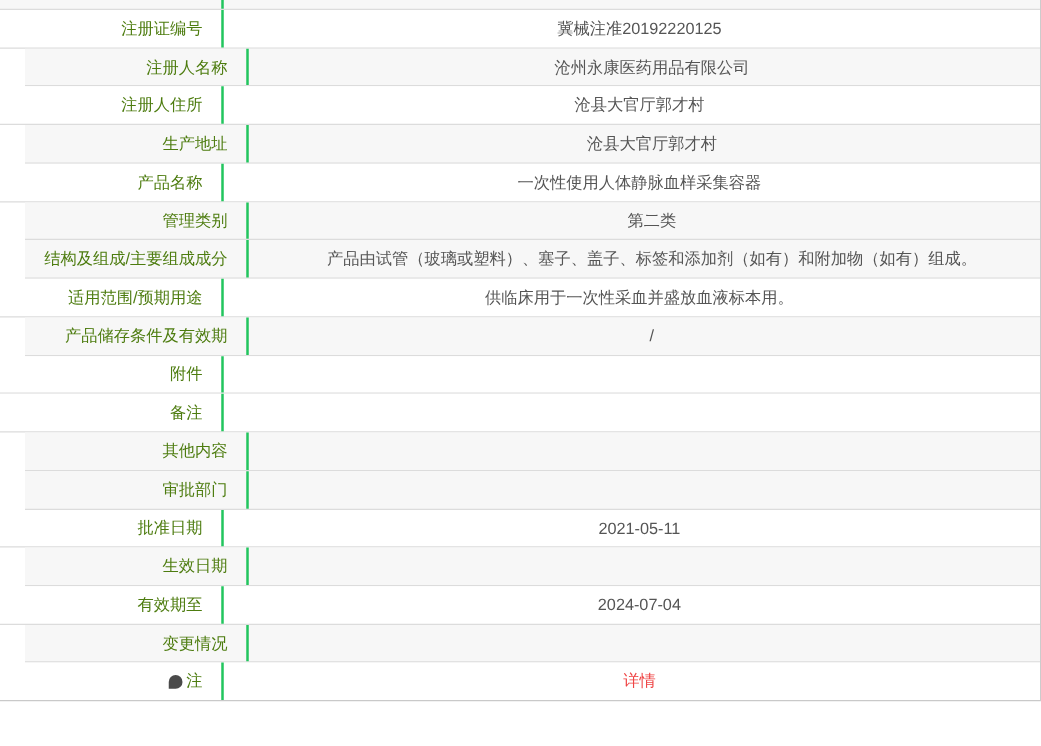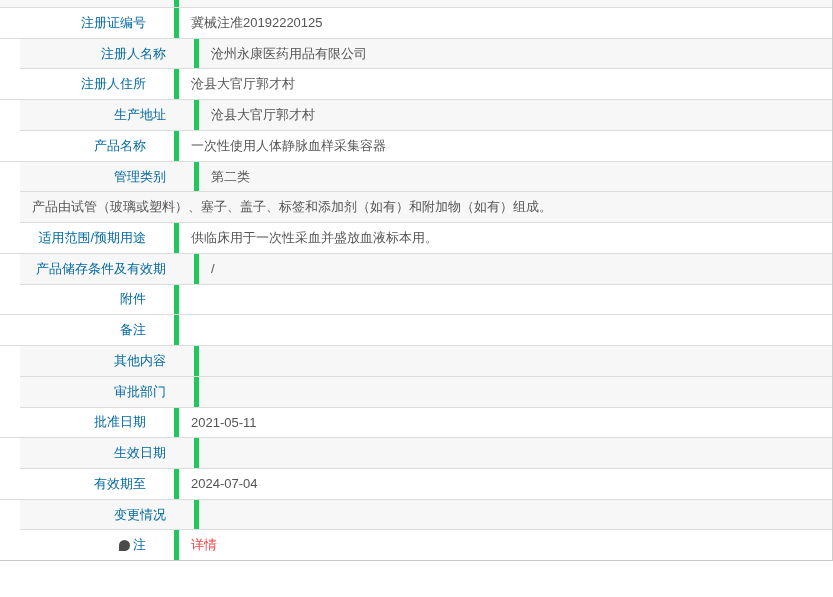--- a/index.html
+++ b/index.html
@@ -42,28 +42,29 @@
     display: flex;
     align-items: center;
     box-sizing: border-box;
     white-space: nowrap;
     overflow: hidden;
   }
   .cell.label {
     width: 179px;
     flex: 0 0 179px;
     justify-content: flex-end;
-    padding-right: 28px;
-    border-right: 5px solid #22c55e;
-    color: #0369a1;
+    padding-right: 15px;
+    border-right: 2px solid #22c55e;
+    color: #4d7c0f;
   }
   .cell.value {
     flex: 1 1 auto;
     padding-left: 12px;
     color: #555555;
+    justify-content: center;
   }
   .value-link {
     color: #ef4444;
     text-decoration: none;
     cursor: pointer;
   }
   .note-icon {
     display: inline-block;
     width: 11px;
     height: 11px;
@@ -136,20 +137,24 @@
     <div class="cell label">
 
       <span class="label-text">管理类别</span>
     </div>
     <div class="cell value">
       <span class="value-text">第二类</span>
 
     </div>
   </div>
       <div class="row alt">
+    <div class="cell label">
+
+      <span class="label-text">结构及组成/主要组成成分</span>
+    </div>
     <div class="cell value">
       <span class="value-text">产品由试管（玻璃或塑料）、塞子、盖子、标签和添加剂（如有）和附加物（如有）组成。</span>
 
     </div>
   </div>
       <div class="row">
     <div class="cell label">
 
       <span class="label-text">适用范围/预期用途</span>
     </div>

